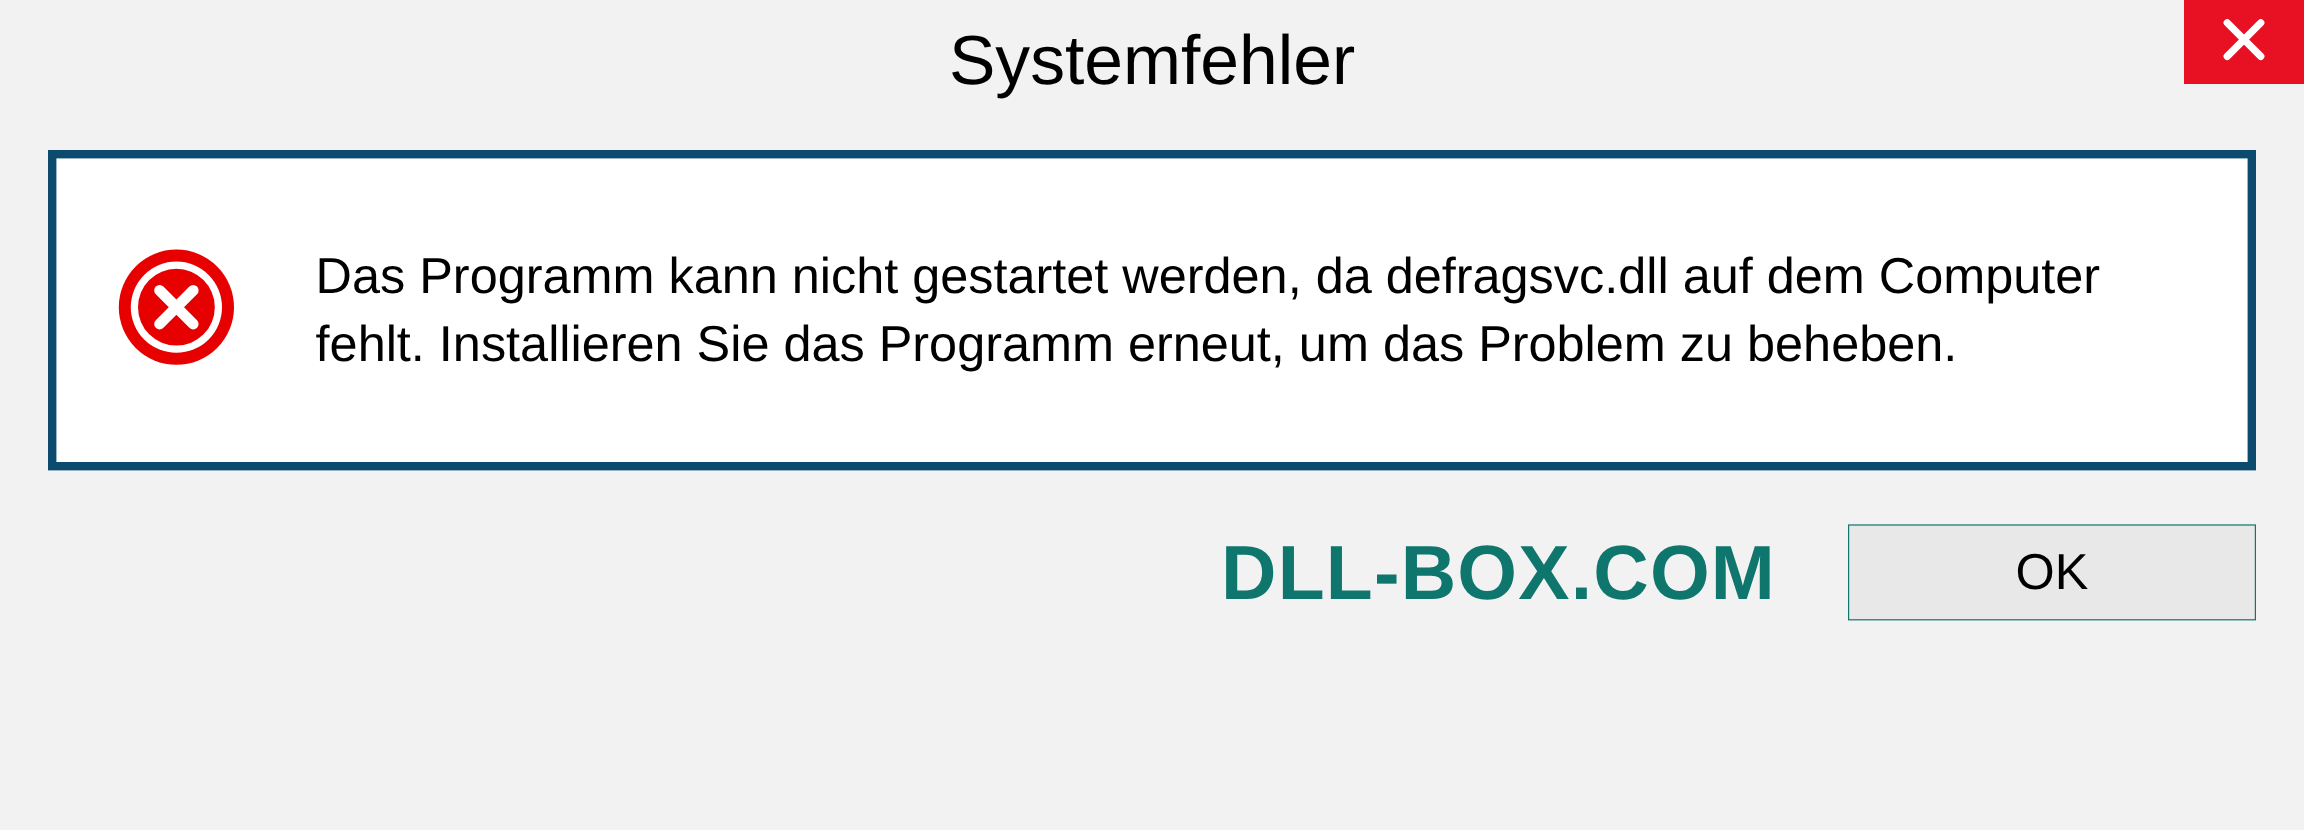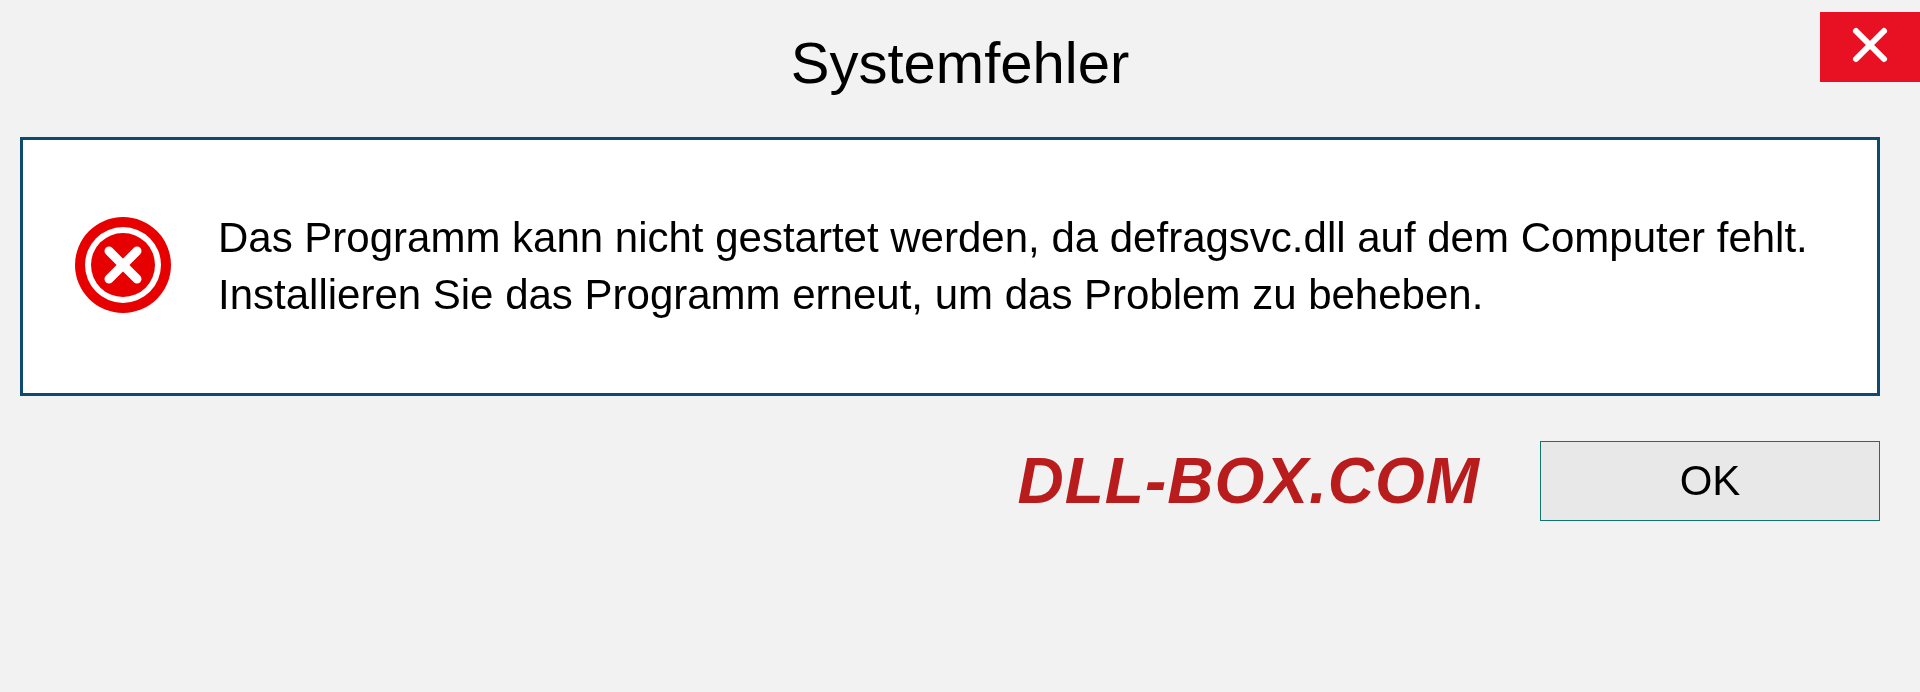--- a/index.html
+++ b/index.html
@@ -19,21 +19,20 @@
       width: 100%;
       height: 100%;
       position: relative;
     }
     .title-bar {
       display: flex;
       align-items: center;
       justify-content: center;
       height: 100px;
       position: relative;
-      margin-top: 12px;
     }
     .dialog-title {
       font-size: 58px;
       color: #000;
       font-weight: 400;
       text-align: center;
     }
     .close-button {
       position: absolute;
       top: 0;
@@ -44,27 +43,27 @@
       display: flex;
       align-items: center;
       justify-content: center;
       cursor: pointer;
     }
     .close-button svg {
       width: 40px;
       height: 40px;
     }
     .content-area {
-      margin: 25px 40px 30px 20px;
+      margin: 25px 40px 30px 40px;
       background: #fff;
-      border: 3px solid #0c4a6e;
+      border: 7px solid #0c4a6e;
       padding: 70px 50px;
       display: flex;
       align-items: center;
-      gap: 45px;
+      gap: 66px;
     }
     .error-icon-wrapper {
       flex-shrink: 0;
     }
     .error-icon-wrapper svg {
       width: 100px;
       height: 100px;
     }
     .error-message {
       font-size: 42px;
@@ -75,24 +74,23 @@
     .footer {
       display: flex;
       align-items: center;
       justify-content: flex-end;
       padding: 15px 40px 30px 40px;
       gap: 60px;
     }
     .watermark {
       font-size: 64px;
       font-weight: 900;
-      color: #b91c1c;
+      color: #0f766e;
       letter-spacing: 1px;
       font-family: Arial, sans-serif;
-      font-style: italic;
     }
     .ok-button {
       width: 340px;
       height: 80px;
       background: #e8e8e8;
       border: 1px solid #0f766e;
       font-size: 42px;
       color: #000;
       display: flex;
       align-items: center;

